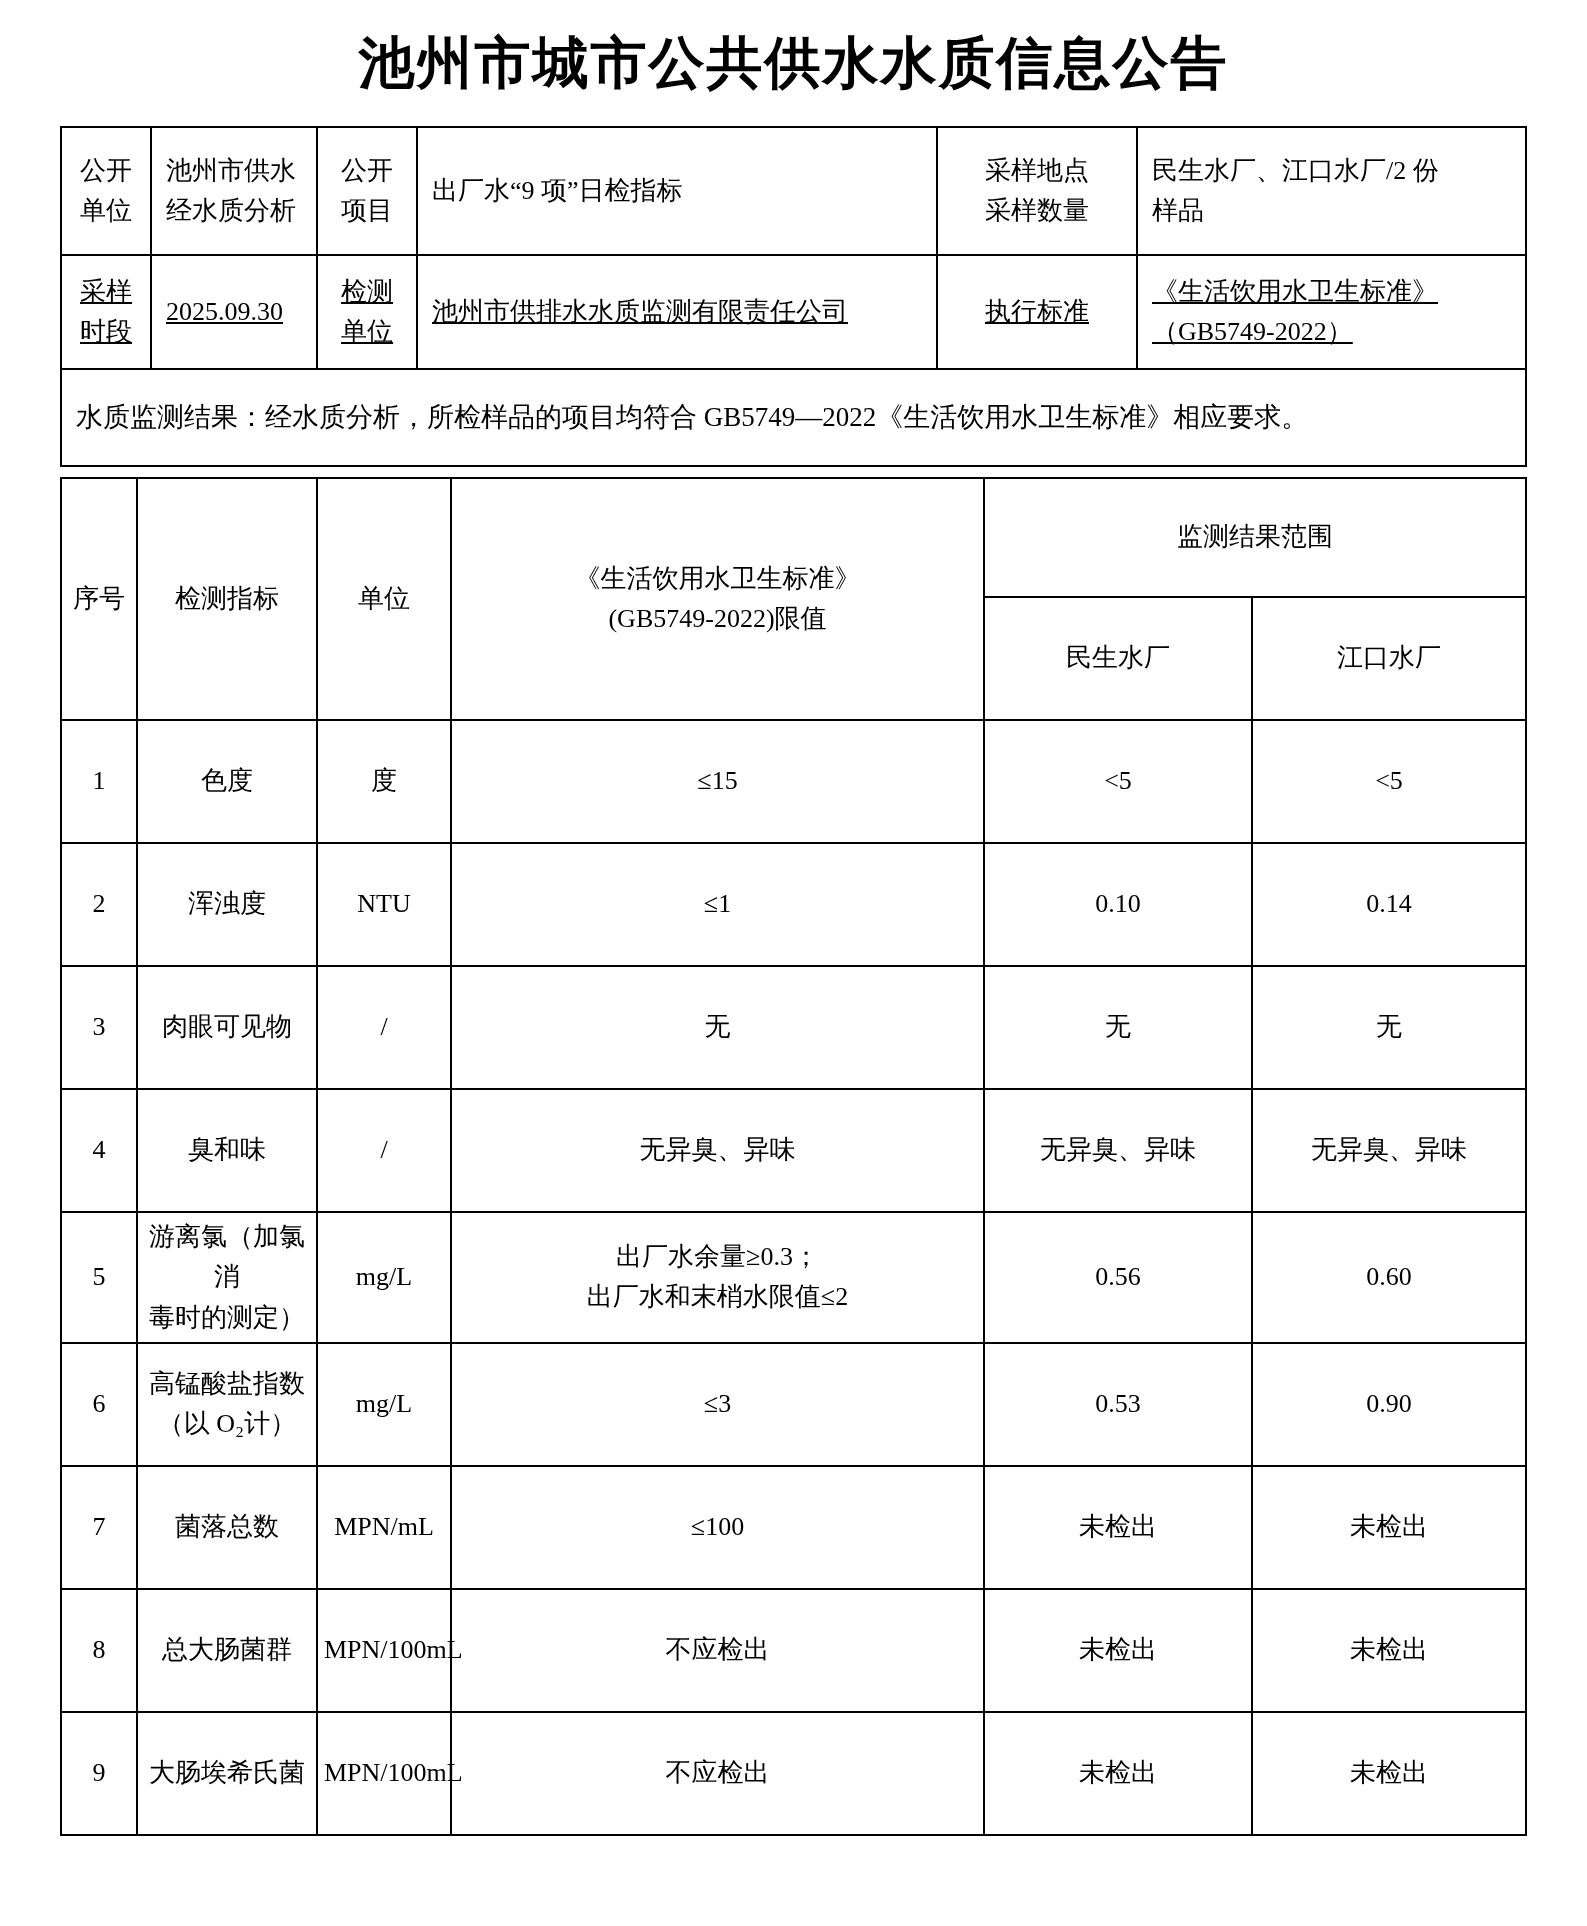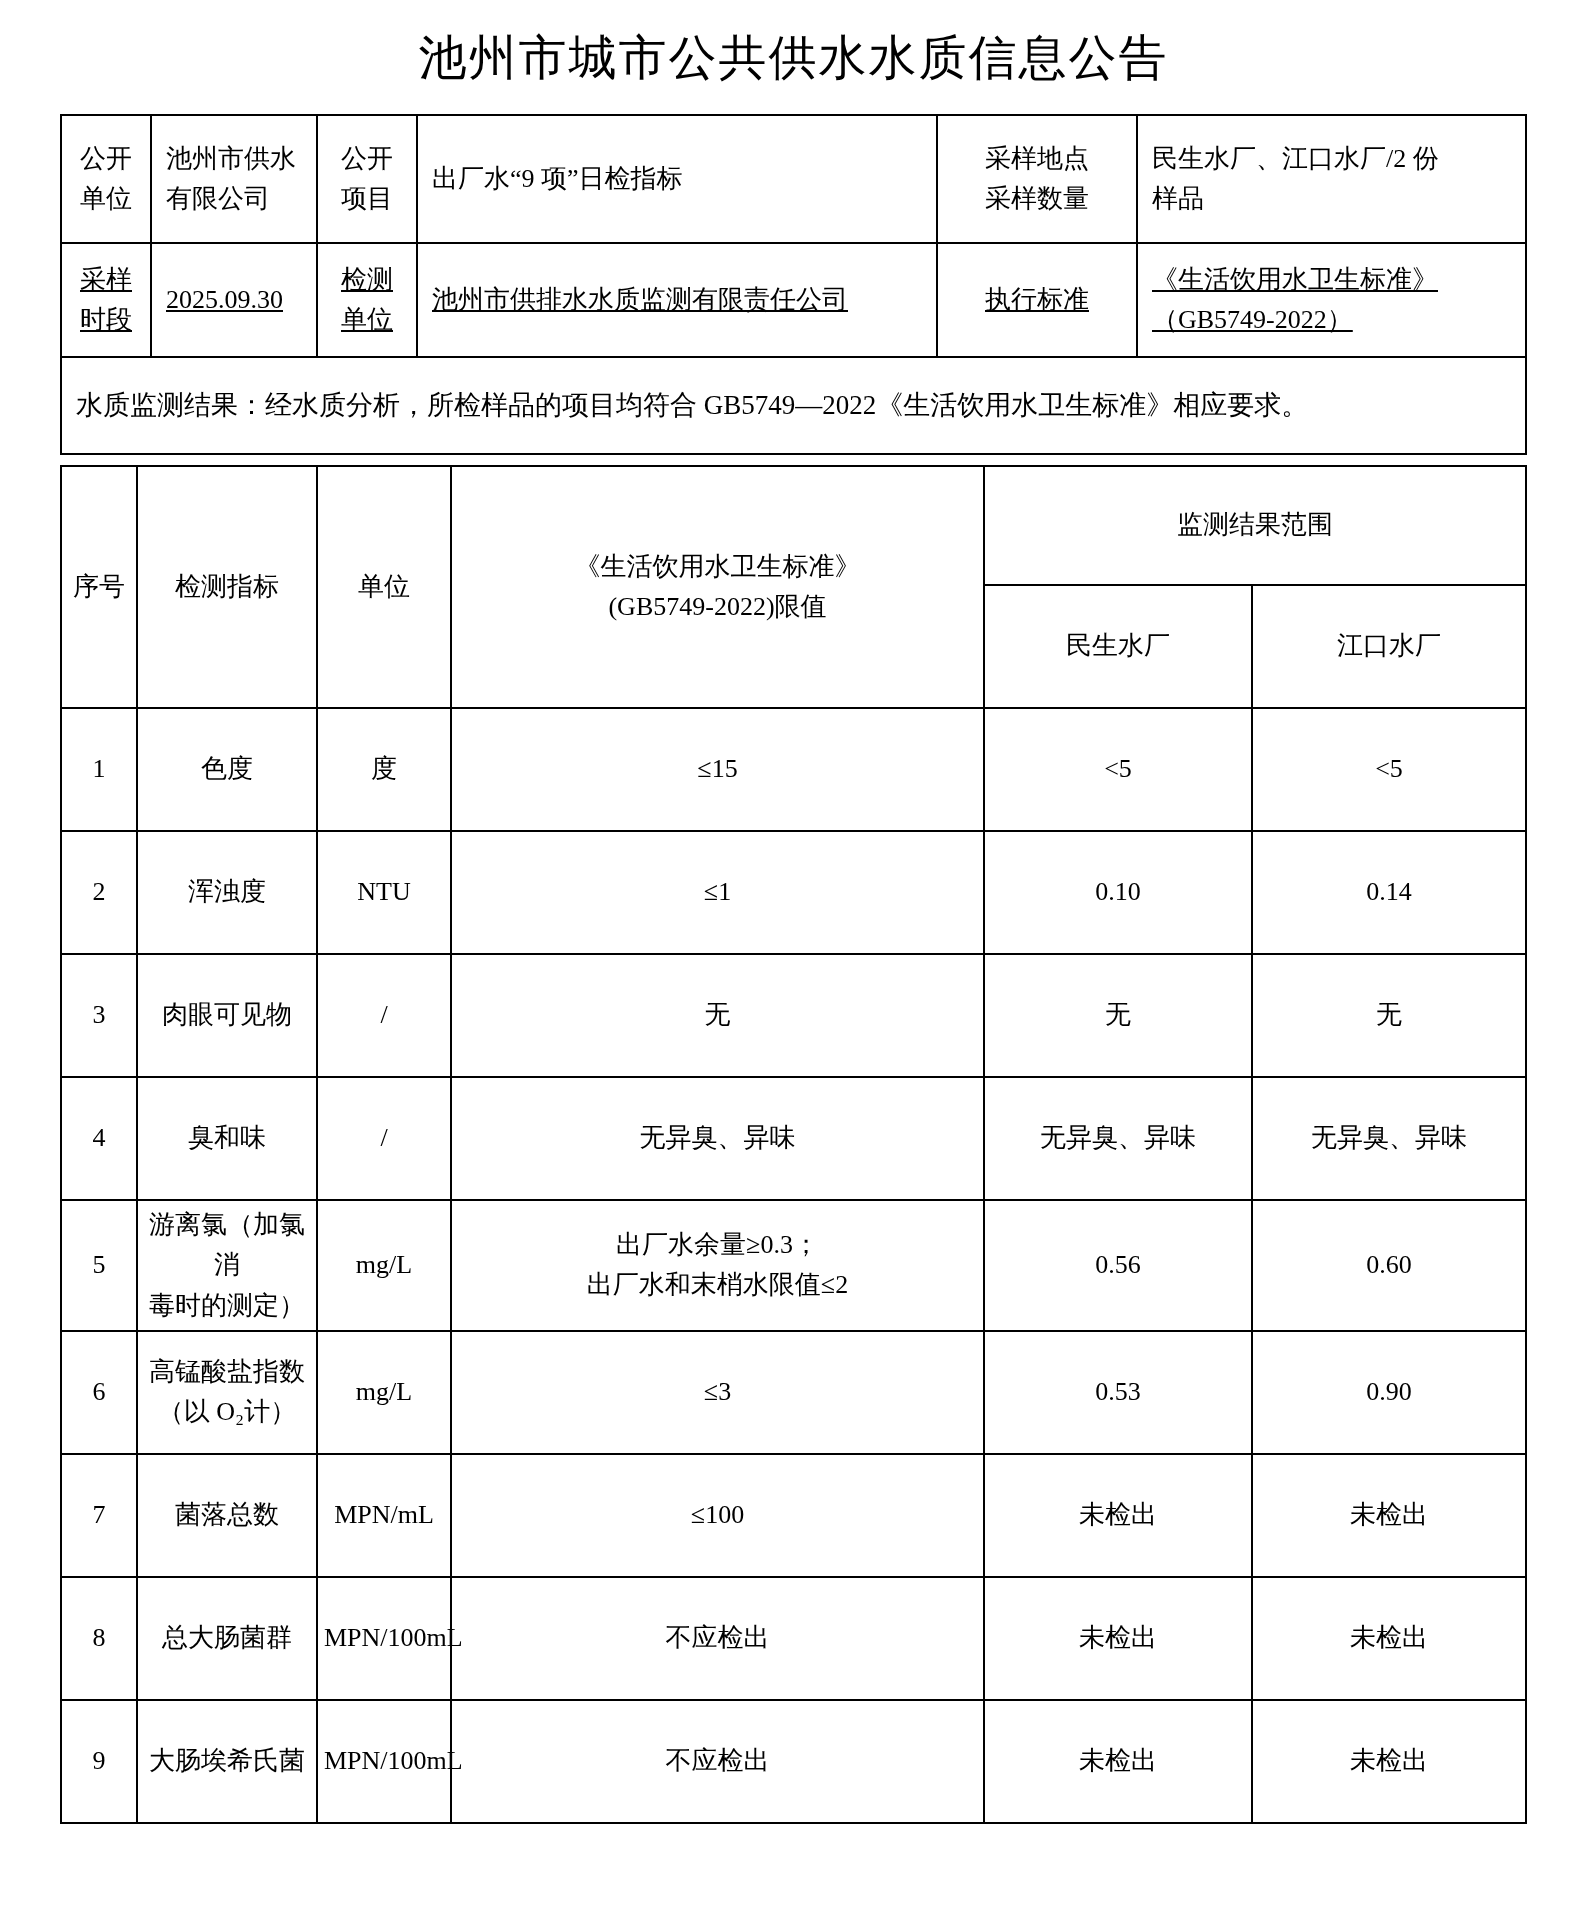--- a/index.html
+++ b/index.html
@@ -7,22 +7,22 @@
   body {
     width: 1587px;
     min-height: 1926px;
     color: #000;
     font-family: "Liberation Serif", "DejaVu Serif", serif;
   }
   .page { padding: 26px 60px 40px 60px; }
 
   .title {
     font-family: "Liberation Sans", "DejaVu Sans", sans-serif;
-    font-weight: 400;
-    font-size: 48px;
+    font-weight: 700;
+    font-size: 56px;
     text-align: center;
     letter-spacing: 2px;
     margin-bottom: 24px;
     color: #000;
   }
 
   table {
     width: 100%;
     border-collapse: collapse;
     table-layout: fixed;
@@ -71,21 +71,21 @@
       <col style="width:100px">
       <col style="width:520px">
       <col style="width:200px">
       <col>
     </colgroup>
     <tbody>
         <tr class="info-r1">
       <td class="label">公开
 单位</td>
       <td class="value">池州市供水
-有限公司</td>
+经水质分析</td>
       <td class="label">公开
 项目</td>
       <td class="value">出厂水“9 项”日检指标</td>
       <td class="label">采样地点
 采样数量</td>
       <td class="value">民生水厂、江口水厂/2 份
 样品</td>
     </tr>
     <tr class="info-r2">
       <td class="label">采样

